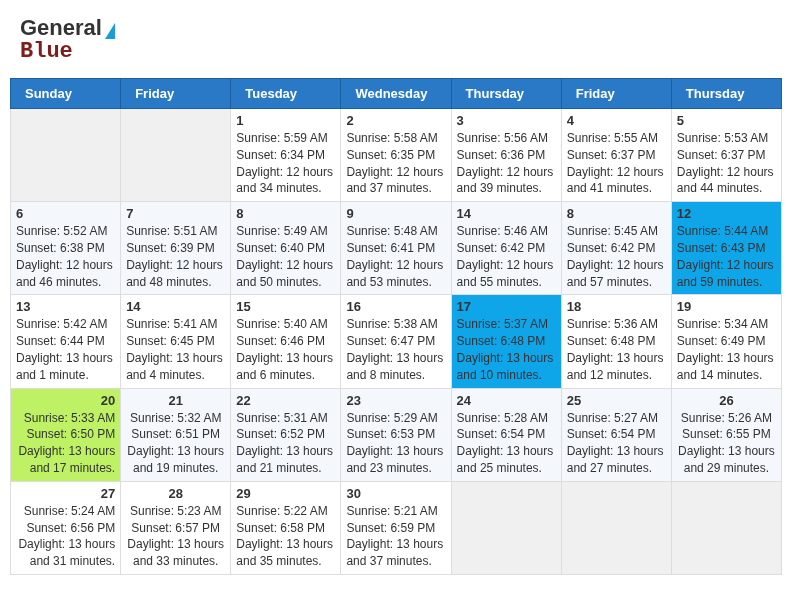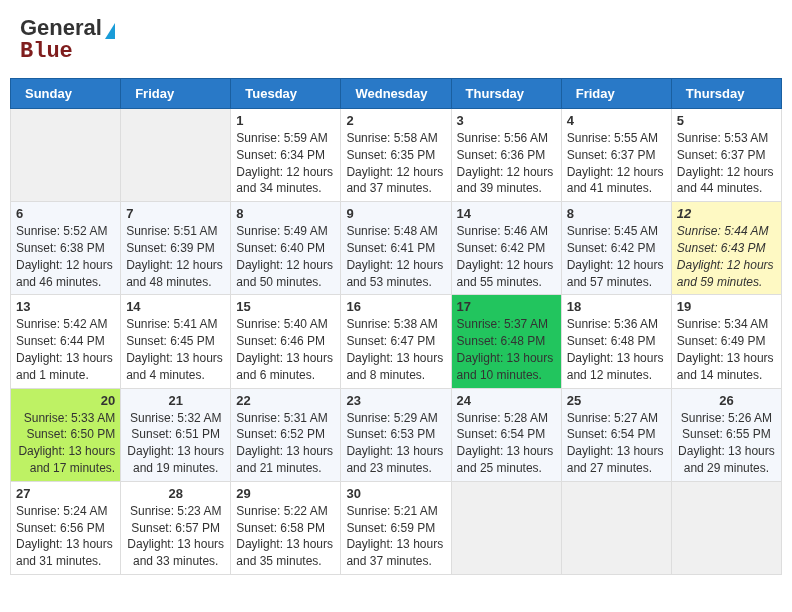--- a/index.html
+++ b/index.html
@@ -119,42 +119,42 @@
         <td style="background: rgb(255, 255, 255);"><span class="day-num">4</span><span class="day-info">Sunrise: 5:55 AM<br>Sunset: 6:37 PM<br>Daylight: 12 hours and 41 minutes.</span></td>
         <td style="background: rgb(255, 255, 255);"><span class="day-num">5</span><span class="day-info">Sunrise: 5:53 AM<br>Sunset: 6:37 PM<br>Daylight: 12 hours and 44 minutes.</span></td>
       </tr>
       <tr>
         <td style="background: rgb(244, 247, 252);"><span class="day-num">6</span><span class="day-info">Sunrise: 5:52 AM<br>Sunset: 6:38 PM<br>Daylight: 12 hours and 46 minutes.</span></td>
         <td style="background: rgb(244, 247, 252);"><span class="day-num">7</span><span class="day-info">Sunrise: 5:51 AM<br>Sunset: 6:39 PM<br>Daylight: 12 hours and 48 minutes.</span></td>
         <td style="background: rgb(244, 247, 252);"><span class="day-num">8</span><span class="day-info">Sunrise: 5:49 AM<br>Sunset: 6:40 PM<br>Daylight: 12 hours and 50 minutes.</span></td>
         <td style="background: rgb(244, 247, 252);"><span class="day-num">9</span><span class="day-info">Sunrise: 5:48 AM<br>Sunset: 6:41 PM<br>Daylight: 12 hours and 53 minutes.</span></td>
         <td style="background: rgb(244, 247, 252);"><span class="day-num">14</span><span class="day-info">Sunrise: 5:46 AM<br>Sunset: 6:42 PM<br>Daylight: 12 hours and 55 minutes.</span></td>
         <td style="background: rgb(244, 247, 252);"><span class="day-num">8</span><span class="day-info">Sunrise: 5:45 AM<br>Sunset: 6:42 PM<br>Daylight: 12 hours and 57 minutes.</span></td>
-        <td style="background: #fef9c3; font-style: italic;"><span class="day-num">12</span><span class="day-info">Sunrise: 5:44 AM<br>Sunset: 6:43 PM<br>Daylight: 12 hours and 59 minutes.</span></td>
+        <td style="background: #0ea5e9;"><span class="day-num">12</span><span class="day-info">Sunrise: 5:44 AM<br>Sunset: 6:43 PM<br>Daylight: 12 hours and 59 minutes.</span></td>
       </tr>
       <tr>
         <td style="background: rgb(255, 255, 255);"><span class="day-num">13</span><span class="day-info">Sunrise: 5:42 AM<br>Sunset: 6:44 PM<br>Daylight: 13 hours and 1 minute.</span></td>
         <td style="background: rgb(255, 255, 255);"><span class="day-num">14</span><span class="day-info">Sunrise: 5:41 AM<br>Sunset: 6:45 PM<br>Daylight: 13 hours and 4 minutes.</span></td>
         <td style="background: rgb(255, 255, 255); margin-left: 48px;"><span class="day-num">15</span><span class="day-info">Sunrise: 5:40 AM<br>Sunset: 6:46 PM<br>Daylight: 13 hours and 6 minutes.</span></td>
         <td style="background: rgb(255, 255, 255);"><span class="day-num">16</span><span class="day-info">Sunrise: 5:38 AM<br>Sunset: 6:47 PM<br>Daylight: 13 hours and 8 minutes.</span></td>
-        <td style="background: #22c55e;"><span class="day-num">17</span><span class="day-info">Sunrise: 5:37 AM<br>Sunset: 6:48 PM<br>Daylight: 13 hours and 10 minutes.</span></td>
+        <td style="background: #0ea5e9;"><span class="day-num">17</span><span class="day-info">Sunrise: 5:37 AM<br>Sunset: 6:48 PM<br>Daylight: 13 hours and 10 minutes.</span></td>
         <td style="background: rgb(255, 255, 255); margin-left: 28px;"><span class="day-num">18</span><span class="day-info">Sunrise: 5:36 AM<br>Sunset: 6:48 PM<br>Daylight: 13 hours and 12 minutes.</span></td>
         <td style="background: rgb(255, 255, 255);"><span class="day-num">19</span><span class="day-info">Sunrise: 5:34 AM<br>Sunset: 6:49 PM<br>Daylight: 13 hours and 14 minutes.</span></td>
       </tr>
       <tr>
         <td style="background: #bef264; text-align: right;"><span class="day-num">20</span><span class="day-info">Sunrise: 5:33 AM<br>Sunset: 6:50 PM<br>Daylight: 13 hours and 17 minutes.</span></td>
         <td style="background: rgb(244, 247, 252); text-align: center;"><span class="day-num">21</span><span class="day-info">Sunrise: 5:32 AM<br>Sunset: 6:51 PM<br>Daylight: 13 hours and 19 minutes.</span></td>
         <td style="background: rgb(244, 247, 252);"><span class="day-num">22</span><span class="day-info">Sunrise: 5:31 AM<br>Sunset: 6:52 PM<br>Daylight: 13 hours and 21 minutes.</span></td>
         <td style="background: rgb(244, 247, 252);"><span class="day-num">23</span><span class="day-info">Sunrise: 5:29 AM<br>Sunset: 6:53 PM<br>Daylight: 13 hours and 23 minutes.</span></td>
         <td style="background: rgb(244, 247, 252);"><span class="day-num">24</span><span class="day-info">Sunrise: 5:28 AM<br>Sunset: 6:54 PM<br>Daylight: 13 hours and 25 minutes.</span></td>
         <td style="background: rgb(244, 247, 252);"><span class="day-num">25</span><span class="day-info">Sunrise: 5:27 AM<br>Sunset: 6:54 PM<br>Daylight: 13 hours and 27 minutes.</span></td>
         <td style="background: rgb(244, 247, 252); text-align: center;"><span class="day-num">26</span><span class="day-info">Sunrise: 5:26 AM<br>Sunset: 6:55 PM<br>Daylight: 13 hours and 29 minutes.</span></td>
       </tr>
       <tr>
-        <td style="background: rgb(255, 255, 255);"><span class="day-num">27</span><span class="day-info">Sunrise: 5:24 AM<br>Sunset: 6:56 PM<br>Daylight: 13 hours and 31 minutes.</span></td>
+        <td style="background: rgb(255, 255, 255); text-align: right;"><span class="day-num">27</span><span class="day-info">Sunrise: 5:24 AM<br>Sunset: 6:56 PM<br>Daylight: 13 hours and 31 minutes.</span></td>
         <td style="background: rgb(255, 255, 255); text-align: center;"><span class="day-num">28</span><span class="day-info">Sunrise: 5:23 AM<br>Sunset: 6:57 PM<br>Daylight: 13 hours and 33 minutes.</span></td>
         <td style="background: rgb(255, 255, 255);"><span class="day-num">29</span><span class="day-info">Sunrise: 5:22 AM<br>Sunset: 6:58 PM<br>Daylight: 13 hours and 35 minutes.</span></td>
         <td style="background: rgb(255, 255, 255);"><span class="day-num">30</span><span class="day-info">Sunrise: 5:21 AM<br>Sunset: 6:59 PM<br>Daylight: 13 hours and 37 minutes.</span></td>
         <td class="empty-cell"></td>
         <td class="empty-cell"></td>
         <td class="empty-cell"></td>
       </tr>
     </tbody>
 </table>
 

